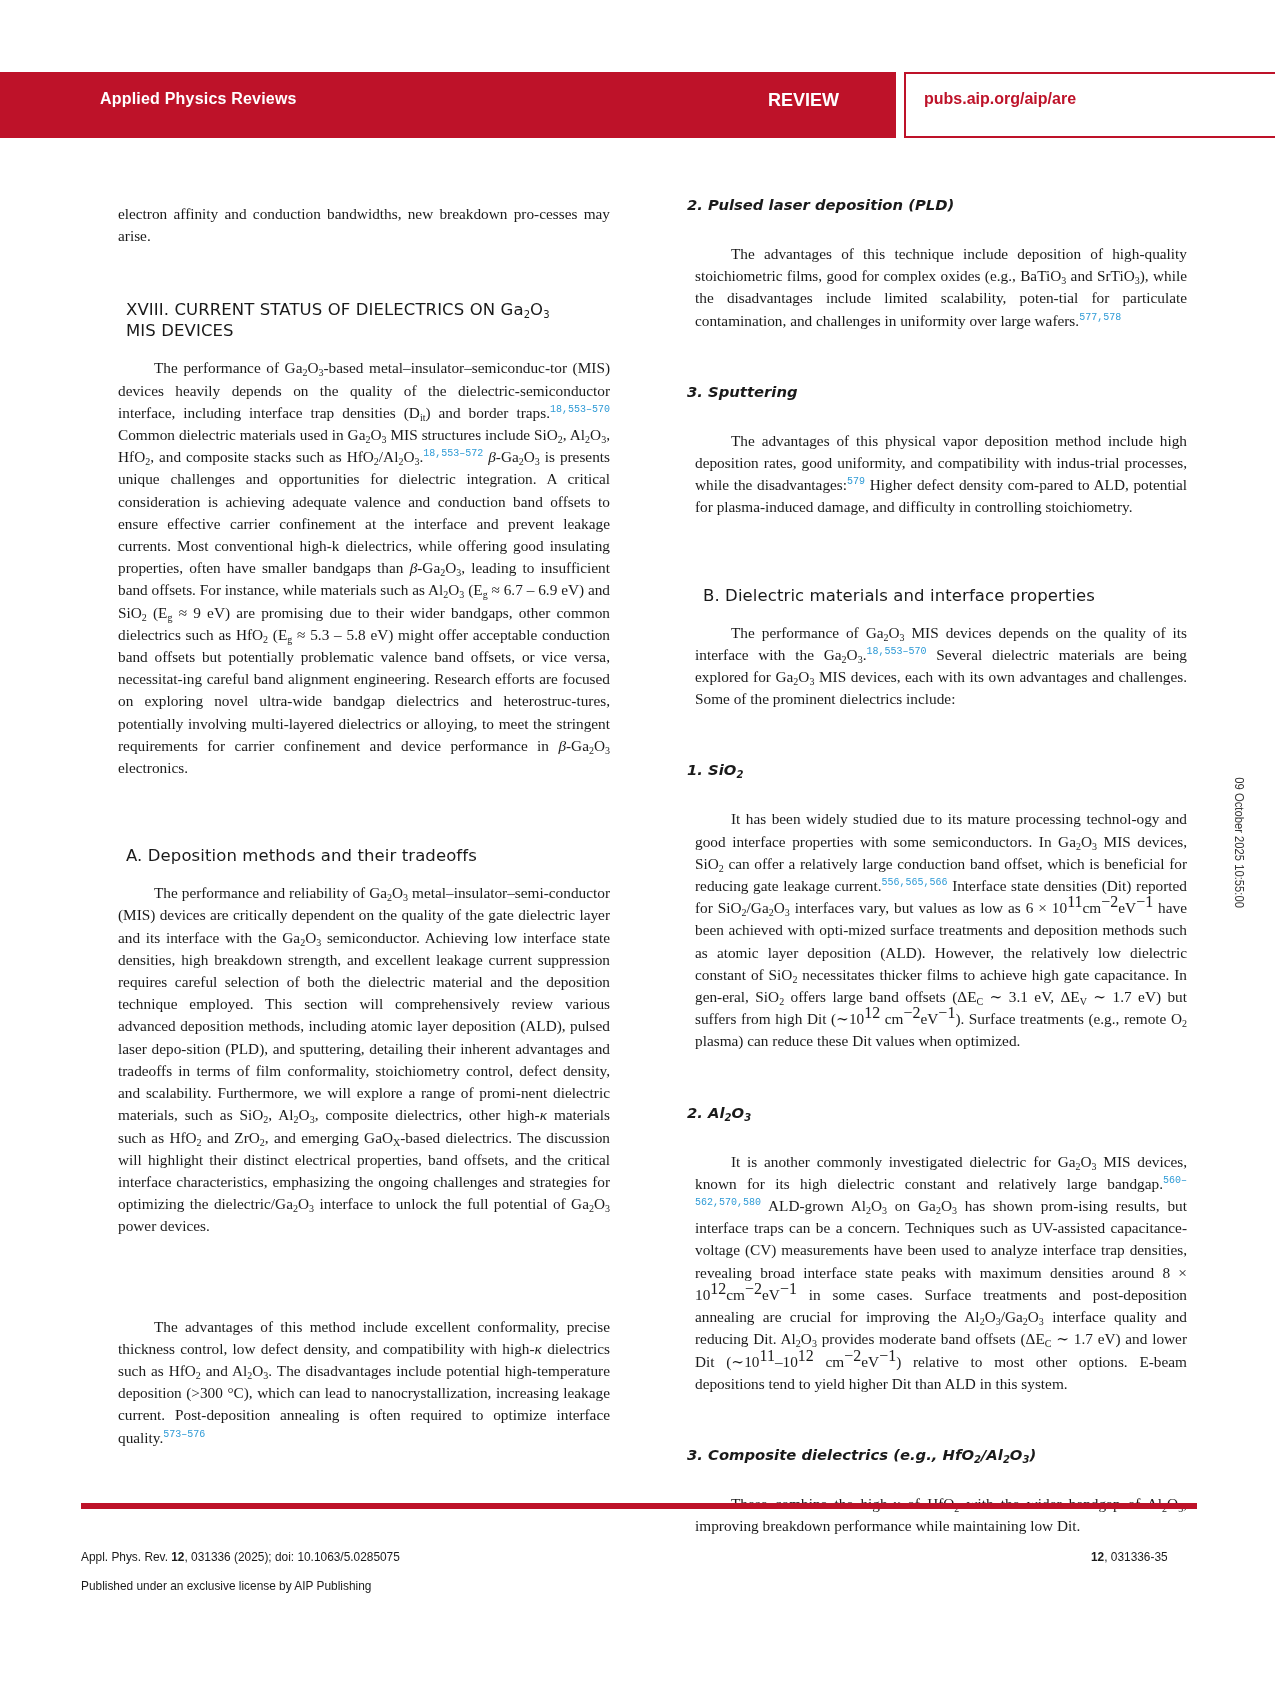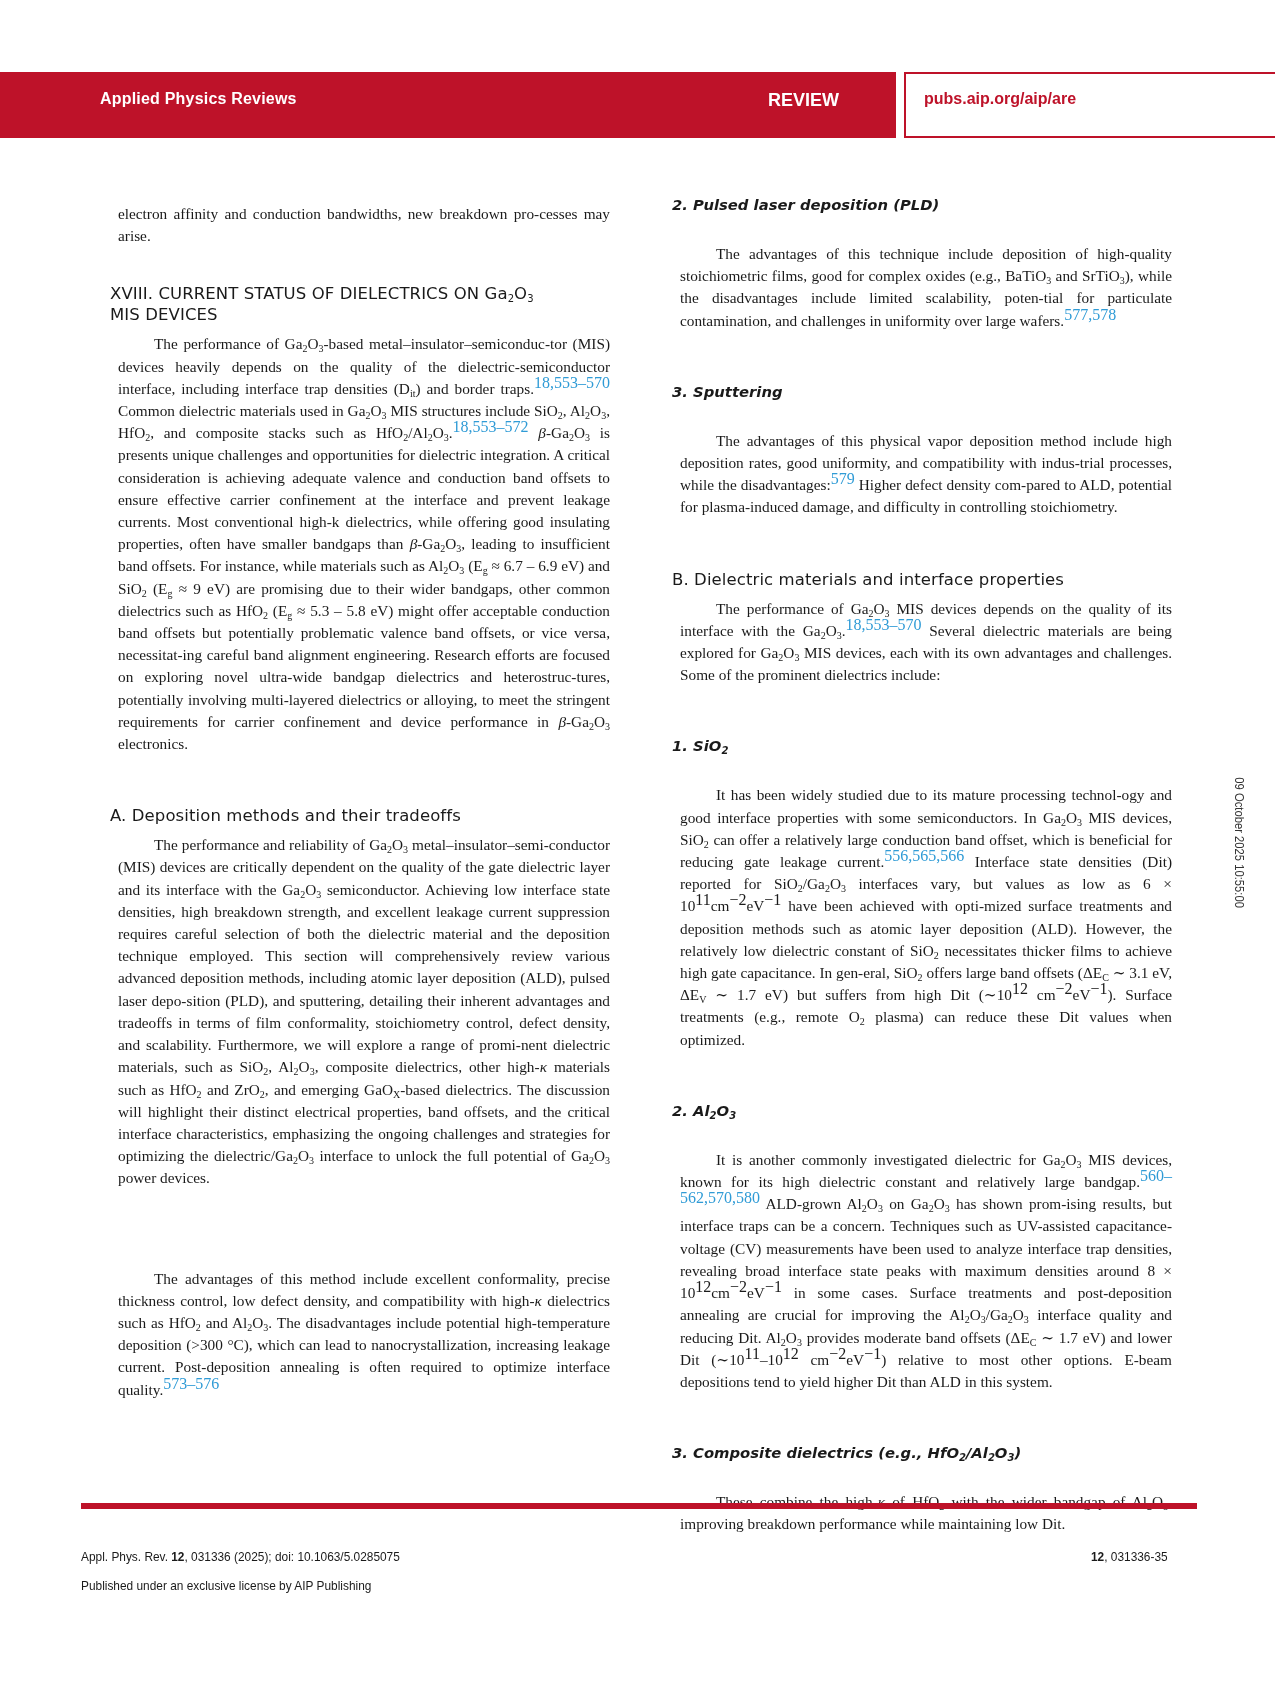--- a/index.html
+++ b/index.html
@@ -30,33 +30,33 @@
     position: absolute; left: 924px; top: 90px;
     font-family: "Liberation Sans", sans-serif; font-weight: bold;
     font-size: 16px; color: #be1229;
   }
   .col {
     position: absolute; top: 195px; width: 508px;
     font-size: 15.3px; line-height: 22.2px; text-align: justify;
     hyphens: manual;
   }
   .col.left { left: 110px; }
-  .col.right { left: 672px; }
+  .col.right { left: 687px; }
   .col p { margin: 8px; text-indent: 0; }
   .col p.indent { text-indent: 36px; }
   .h1 {
     font-family: "DejaVu Sans", sans-serif; font-weight: normal;
     font-size: 16.5px; line-height: 21px; letter-spacing: 0.1px;
-    color: #1a1a1a; margin: 0; text-align: left;
+    color: #1a1a1a; margin: 16px; text-align: left;
   }
   .h2 {
     font-family: "DejaVu Sans", sans-serif; font-weight: bold; font-style: italic;
     font-size: 14.8px; line-height: 20px; margin: 0; text-align: left;
   }
-  .cite { color: #2f9bd6; font-size: 16px; vertical-align: 6px; line-height: 0; font-family: Liberation Serif, serif; }
+  .cite { color: #2f9bd6; font-size: 10px; vertical-align: 6px; line-height: 0; font-family: Liberation Mono, monospace; }
   sub { font-size: 10px; vertical-align: -3px; line-height: 0; }
   sup { font-size: 16px; vertical-align: 6px; line-height: 0; }
   .footer-rule {
     position: absolute; left: 81px; top: 1503px; width: 1116px; height: 6px;
     background: #be1229;
   }
   .footer-left1, .footer-left2, .footer-right {
     position: absolute; font-family: "Liberation Sans", sans-serif;
     font-size: 13.5px; color: #1a1a1a; transform: scaleX(0.88); transform-origin: left;
   }

